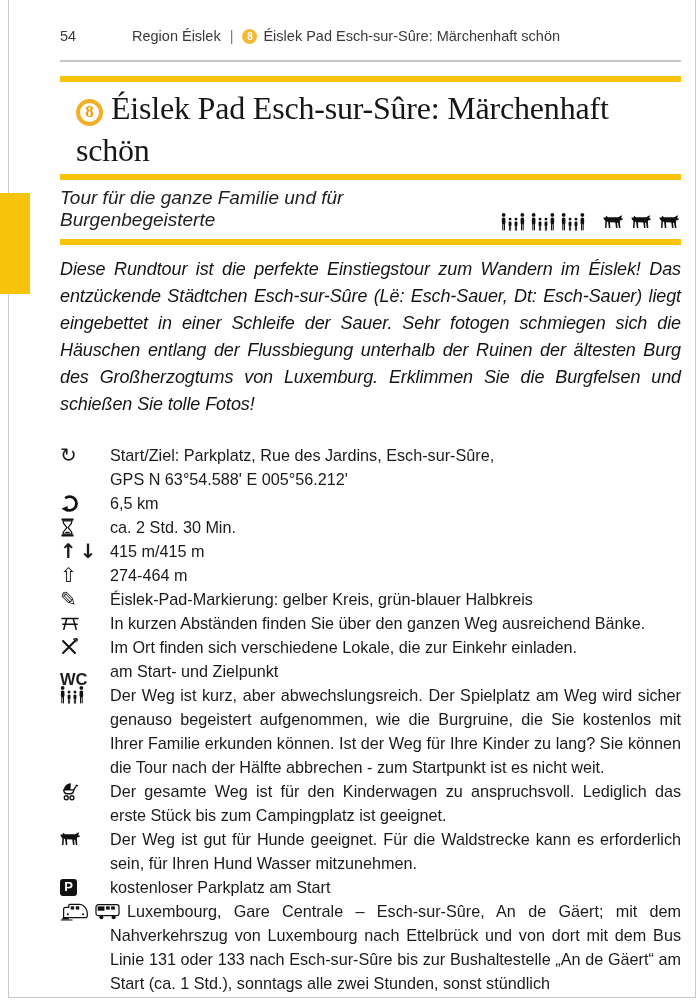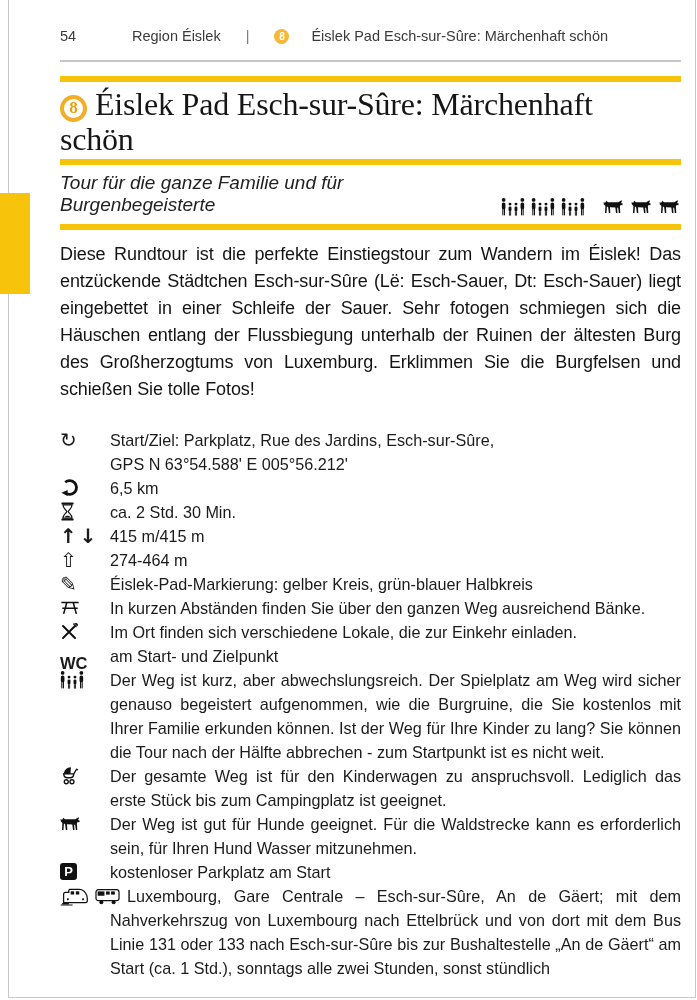--- a/index.html
+++ b/index.html
@@ -8,47 +8,47 @@
   .frame{position:absolute;left:8px;top:-2px;right:1px;bottom:2px;
          border:1px solid #c9c9c9;pointer-events:none;}
   .side-tab{position:absolute;left:0;top:193px;width:30px;height:101px;background:#F7C30B;}
   .content{position:absolute;left:60px;top:0;width:621px;}
 
   
   .pagehead{margin-top:28px;display:flex;align-items:baseline;
             border-bottom:2px solid #c6c6c6;padding-bottom:16px;
             font-size:14.5px;color:#3a3a3a;}
   .pagenum{width:72px;}
-  .crumb{display:flex;align-items:center;gap:22px;white-space:nowrap;}
+  .crumb{display:flex;align-items:center;gap:6px;white-space:nowrap;}
   .sep{margin:0 3px;color:#7a7a7a;}
   .badge-sm{display:inline-flex;width:15px;height:15px;border-radius:50%;
             background:#F5B935;color:#fff;font-weight:bold;font-size:10px;
             align-items:center;justify-content:center;flex:0 0 auto;}
 
   
   .bar{height:6px;background:#F7C30B;}
   .bar1{margin-top:14px;}
 
   
   h1{font-family:"Liberation Serif",serif;font-weight:400;color:#161616;
-     font-size:32px;line-height:34px;margin:5px 0 3px;letter-spacing:-0.2px;width:610px;}
+     font-size:32px;line-height:42px;margin:5px 16px 3px;letter-spacing:-0.2px;width:610px;}
   .badge-lg{display:inline-flex;width:19px;height:19px;border-radius:50%;
             border:4px solid #F2AE24;background:#fff;color:#EE9D0B;
             font-family:"Liberation Serif",serif;font-weight:bold;font-size:17px;
             align-items:center;justify-content:center;vertical-align:2px;margin-right:8px;}
 
   
   .subtitle{display:flex;justify-content:space-between;align-items:flex-end;
             padding:7px 0 8px;}
   .subtitle .st-text{font-style:italic;font-size:19px;color:#222;}
   .suit-icons{display:flex;align-items:center;gap:6px;}
   .suit-icons .gap{width:6px;}
 
   
-  .intro{font-size:18px;line-height:27px;text-align:justify;
+  .intro{font-style:italic;font-size:18px;line-height:27px;text-align:justify;
          color:#141414;margin:11px 0 0;letter-spacing:-0.1px;}
 
   
   .info{margin-top:25px;font-size:16.2px;line-height:24px;}
   .row{display:flex;align-items:flex-start;}
   .ic{flex:0 0 50px;line-height:24px;display:flex;gap:3px;align-items:center;
       height:24px;}
   .tx{flex:1;text-align:justify;}
   .tx.preline{white-space:pre-line;text-align:left;}
   .glyph{font-family:"DejaVu Sans",sans-serif;font-size:20px;line-height:24px;}

